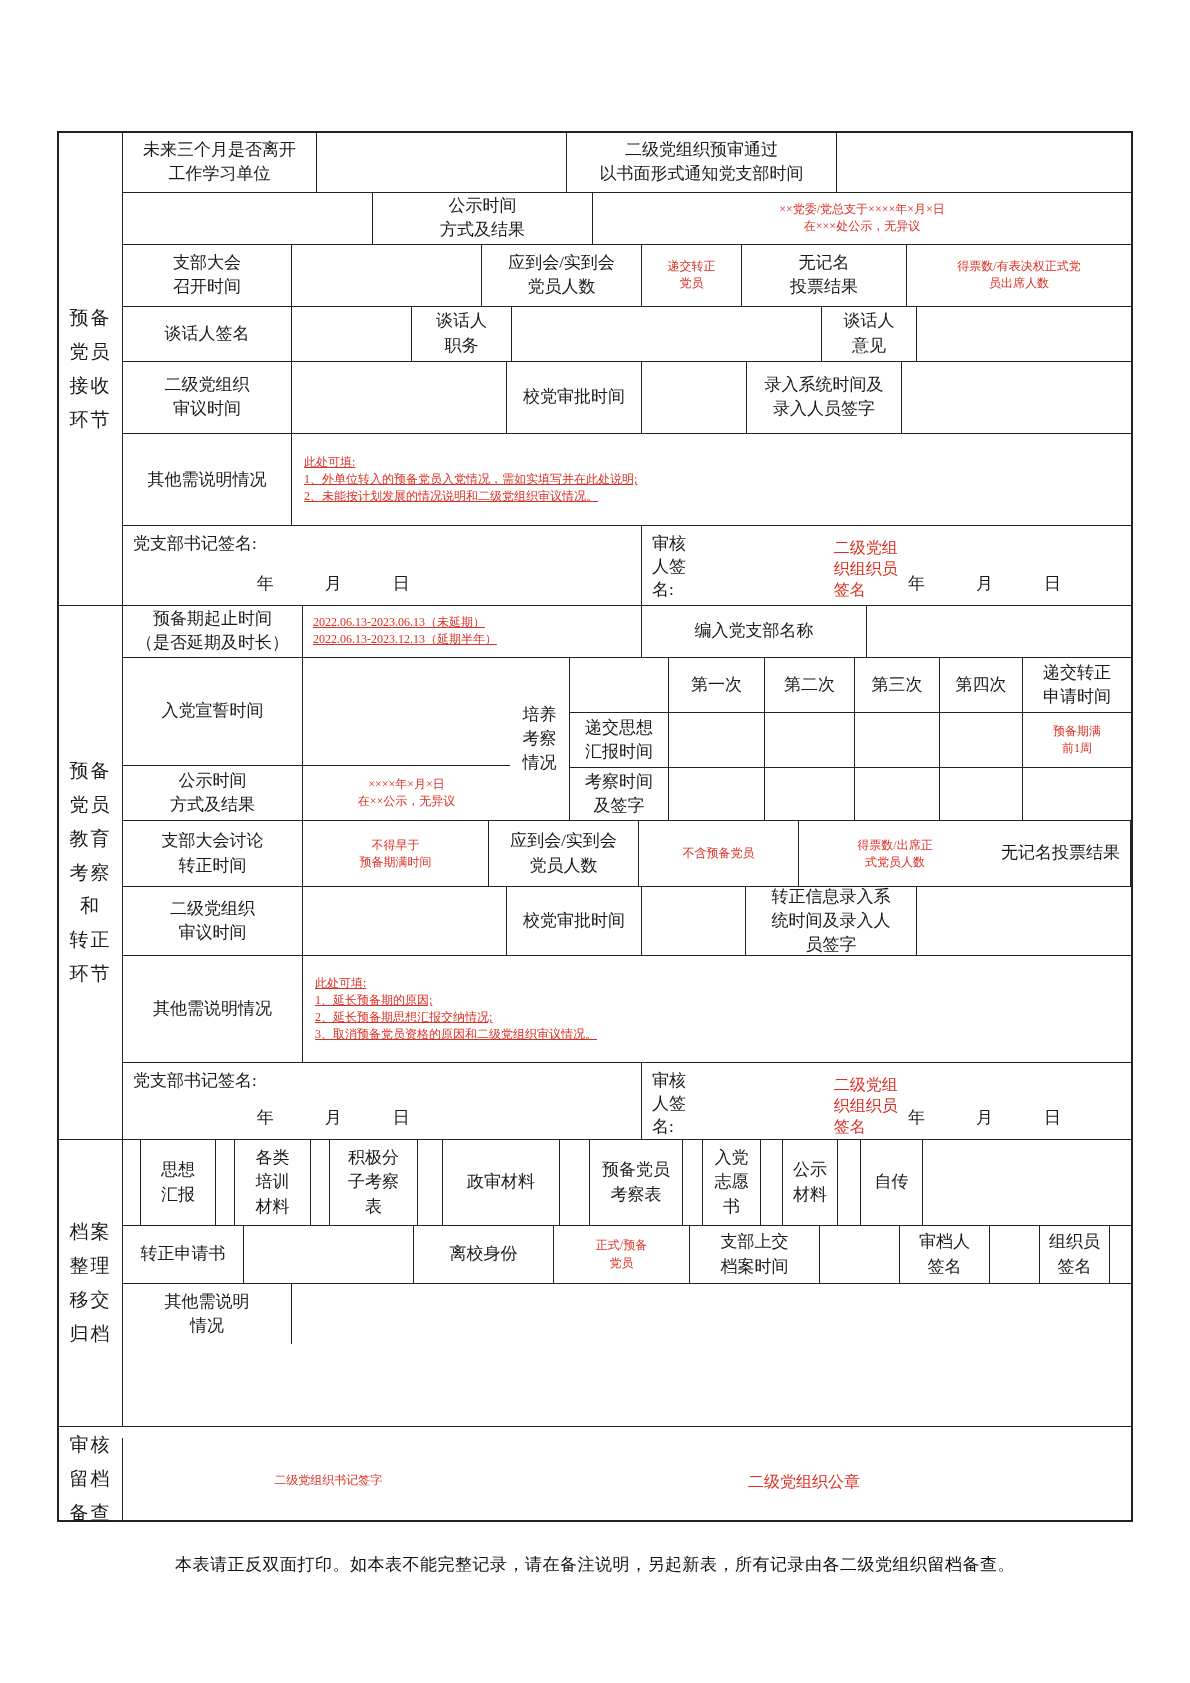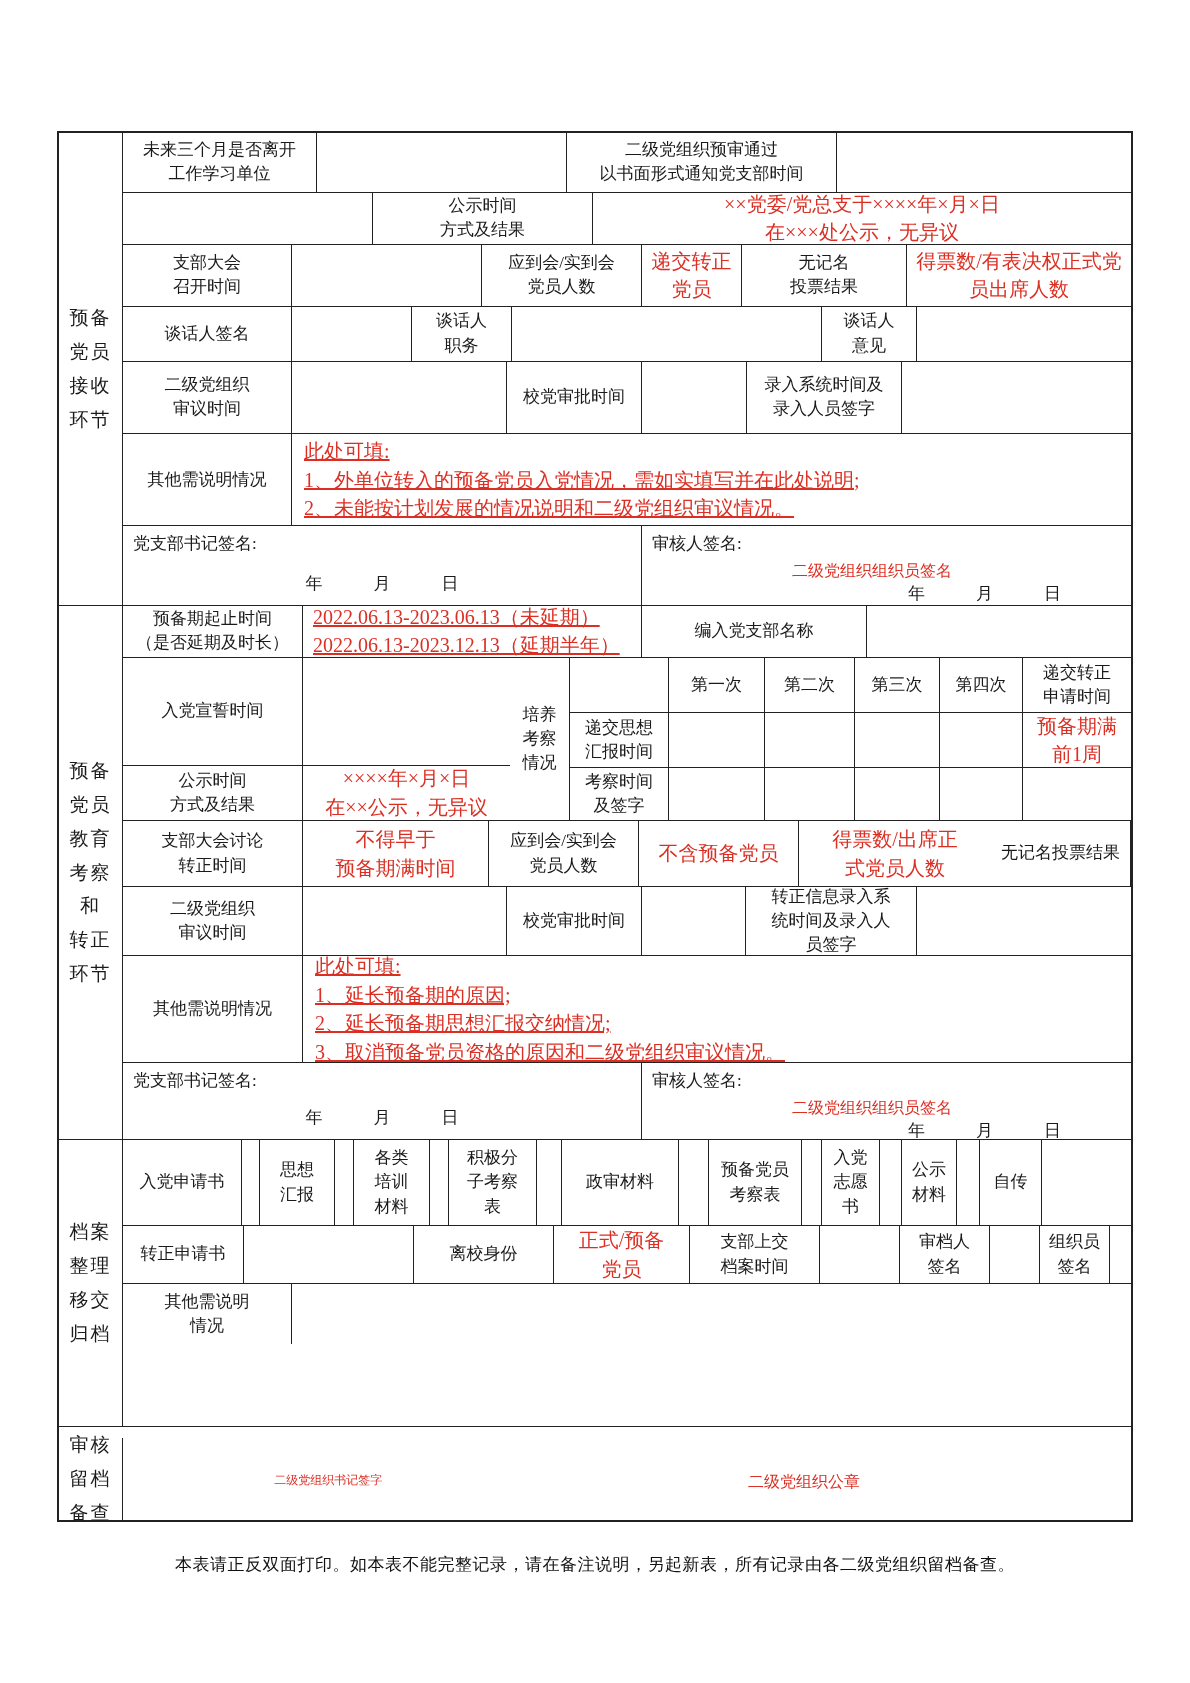--- a/index.html
+++ b/index.html
@@ -24,25 +24,25 @@
   .row{display:flex;border-bottom:1px solid var(--line);box-sizing:border-box;min-height:0;}
   .row.nbb,.row:last-child{border-bottom:none;}
   .c{
     border-right:1px solid var(--line);box-sizing:border-box;
     display:flex;align-items:center;justify-content:center;text-align:center;
     white-space:pre-line;font-size:17px;line-height:1.42;padding:2px 4px;
     flex:0 0 auto;min-width:0;overflow:hidden;
   }
   .c.last{border-right:none;flex:1 1 auto;}
   .red{color:var(--red);}
-  .fs16{font-size:20px;}
+  .fs16{font-size:12px;}
   .leftal{justify-content:flex-start;text-align:left;text-decoration:underline;}
   .vcol{display:flex;flex-direction:column;box-sizing:border-box;min-width:0;}
   .sigcell{
-    display:flex;flex-direction:column;align-items:stretch;justify-content:flex-start;
+    display:flex;flex-direction:row;align-items:stretch;justify-content:flex-start;
     padding:6px 10px;box-sizing:border-box;border-right:1px solid var(--line);overflow:hidden;
   }
   .sigcell.last{border-right:none;}
   .sigtitle{font-size:17px;text-align:left;}
   .sigred{color:var(--red);font-size:16px;text-align:left;padding-left:140px;margin-top:6px;}
   .sigdate{margin-top:auto;text-align:center;font-size:17px;padding-bottom:4px;white-space:pre;}
   .sigdate.r{text-align:right;padding-right:60px;}
   .s4cell{position:relative;flex:1 1 auto;}
   .s4sign{position:absolute;left:15%;top:42%;color:var(--red);font-size:12px;}
   .s4seal{position:absolute;left:62%;top:42%;color:var(--red);font-size:16px;}
@@ -240,21 +240,20 @@
     </div>
   </div>
 
   <div class="sec" style="height:287px">
     <div class="seclab">档案
 整理
 移交
 归档</div>
     <div class="secbody">
       <div class="row" style="height:86px">
-        <div class="c" style="flex-basis:119px">入党申请书</div>
         <div class="c" style="flex-basis:18px"></div>
         <div class="c" style="flex-basis:75px">思想
 汇报</div>
         <div class="c" style="flex-basis:19px"></div>
         <div class="c" style="flex-basis:76px">各类
 培训
 材料</div>
         <div class="c" style="flex-basis:19px"></div>
         <div class="c" style="flex-basis:88px">积极分
 子考察

